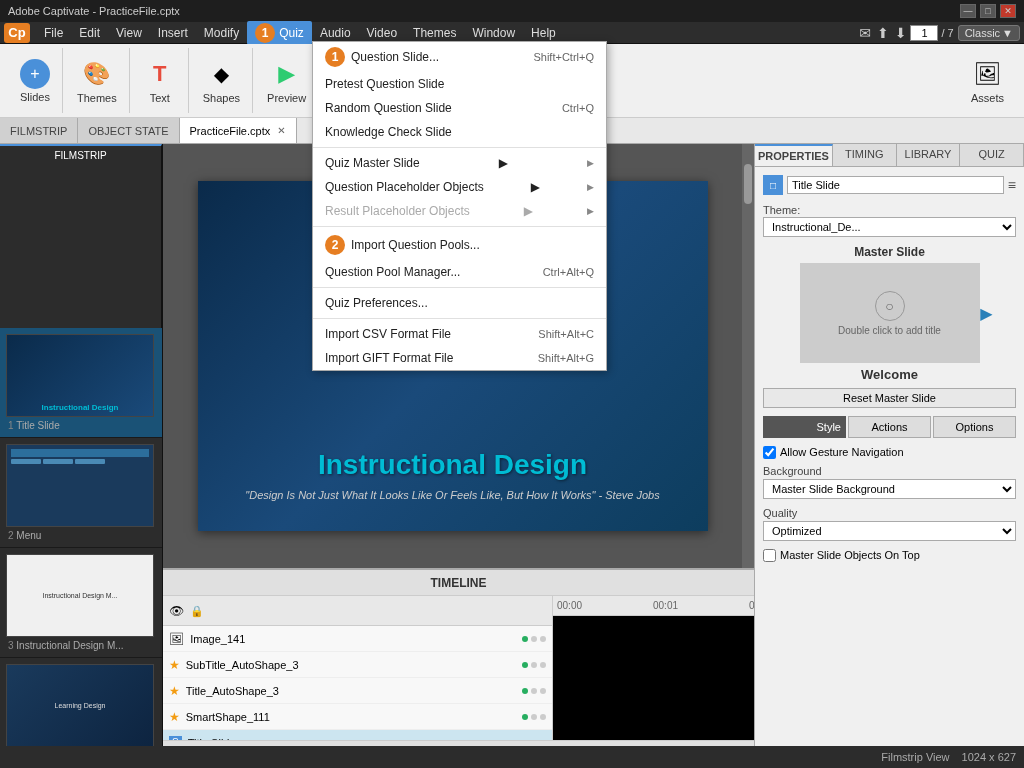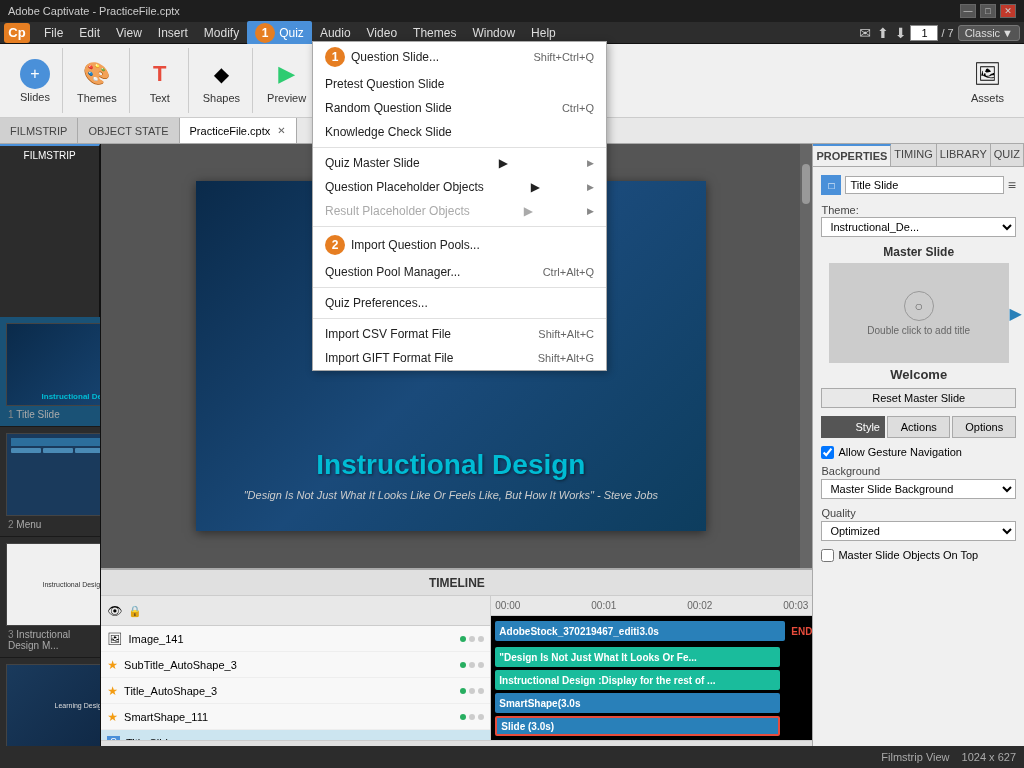--- a/index.html
+++ b/index.html
@@ -375,40 +375,20 @@
         </div>
 
         <div class="timeline-content">
           <div class="timeline-ruler">
             <span style="position:absolute; left:4px;">00:00</span>
             <span style="position:absolute; left:100px;">00:01</span>
             <span style="position:absolute; left:196px;">00:02</span>
             <span style="position:absolute; left:292px;">00:03</span>
 
           </div>
-          <div class="timeline-bars">
-            <div style="display:flex; align-items:center;">
-              <div class="tl-bar blue" style="width:290px; margin-left:4px;">
-                AdobeStock_370219467_editi3.0s
-              </div>
-              <div style="font-size:10px;color:#e74c3c;font-weight:bold;margin-left:4px;">END</div>
-            </div>
-            <div class="tl-bar teal" style="width:285px; margin-left:4px;">
-              "Design Is Not Just What It Looks Or Fe...
-            </div>
-            <div class="tl-bar teal" style="width:285px; margin-left:4px;">
-              Instructional Design :Display for the rest of ...
-            </div>
-            <div class="tl-bar blue" style="width:285px; margin-left:4px;">
-              SmartShape(3.0s
-            </div>
-            <div class="tl-bar blue selected" style="width:285px; margin-left:4px; border:2px solid #e74c3c;">
-              Slide (3.0s)
-            </div>
-          </div>
         </div>
       </div>
 
       <div class="timeline-footer">
         <div class="tf-btn">⏮</div>
         <div class="tf-btn">◀</div>
         <div class="tf-btn">▶</div>
         <div class="tf-btn">▶▶</div>
         <div class="tf-btn">⏭</div>
         <div class="tf-btn">🔊</div>

